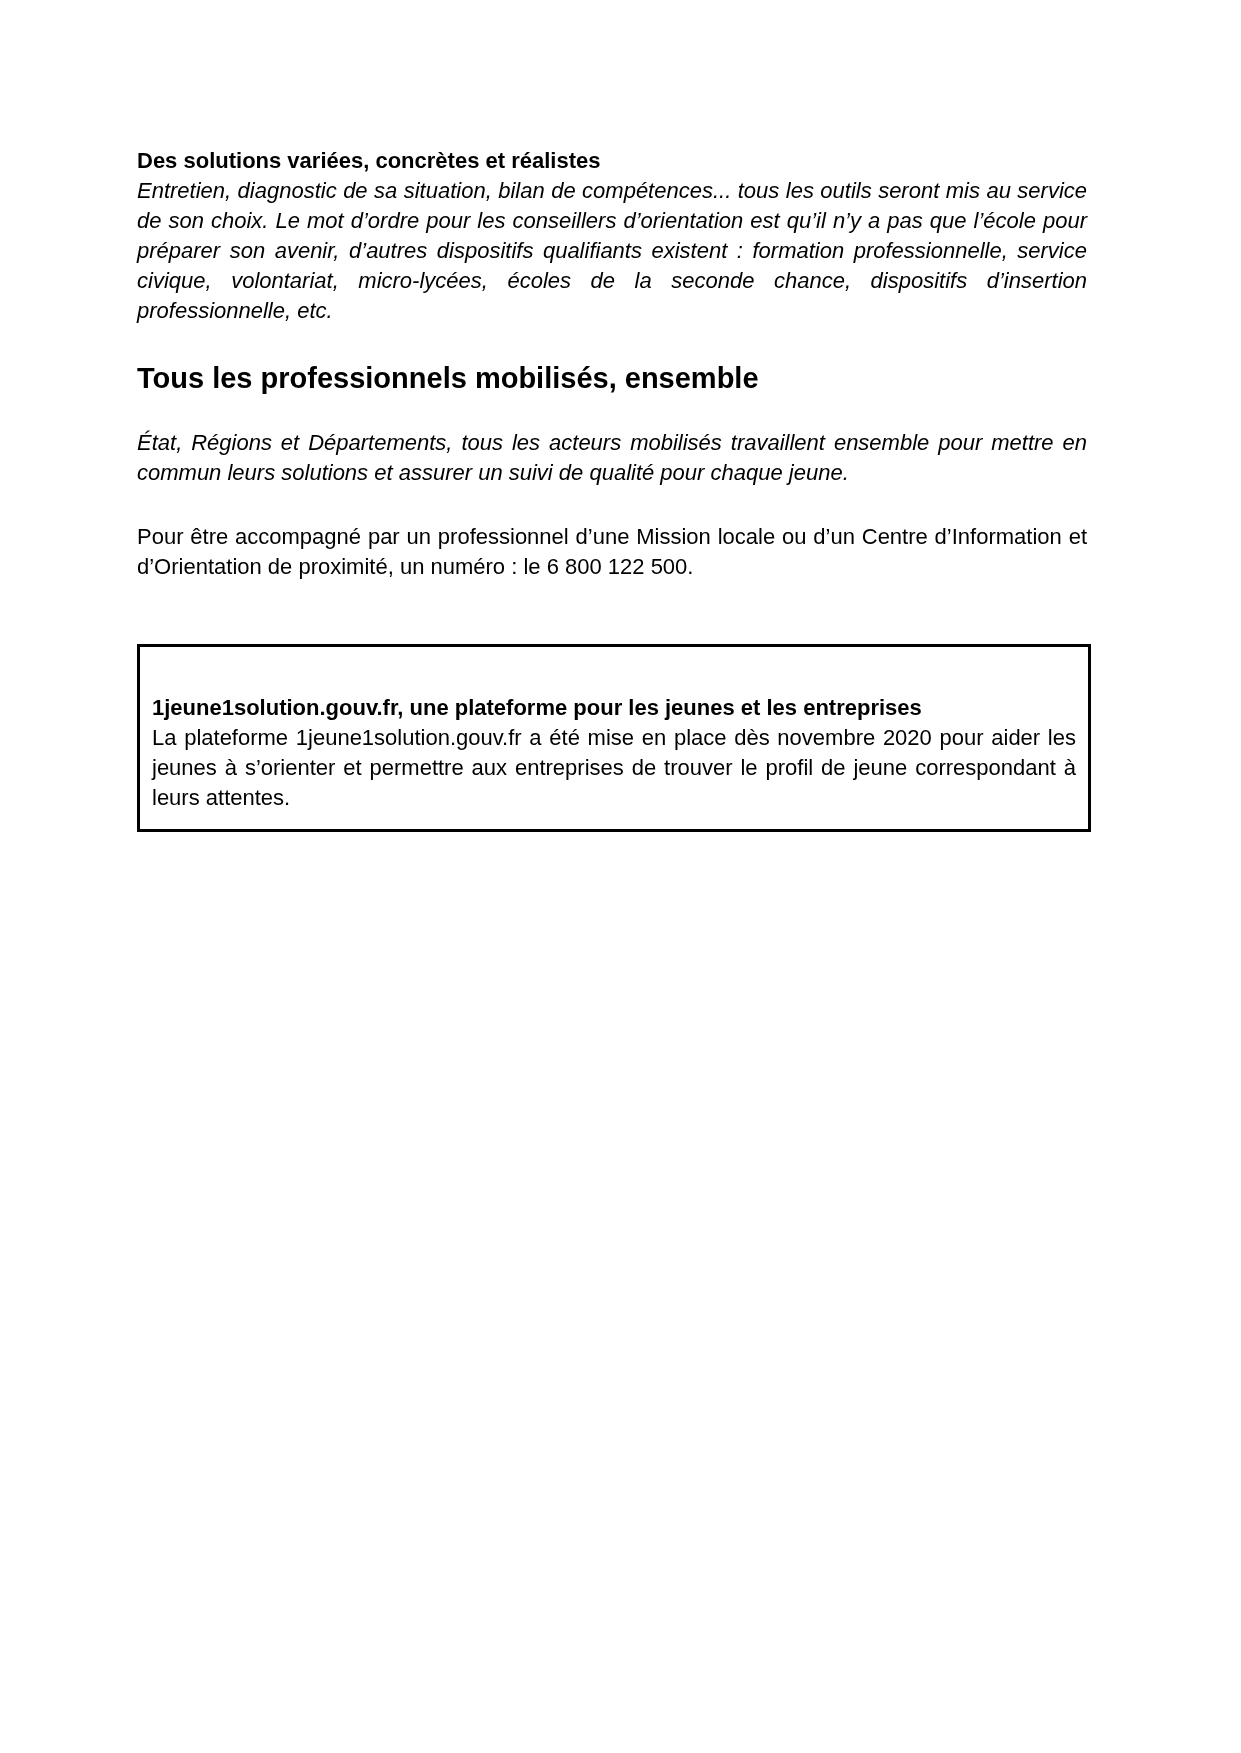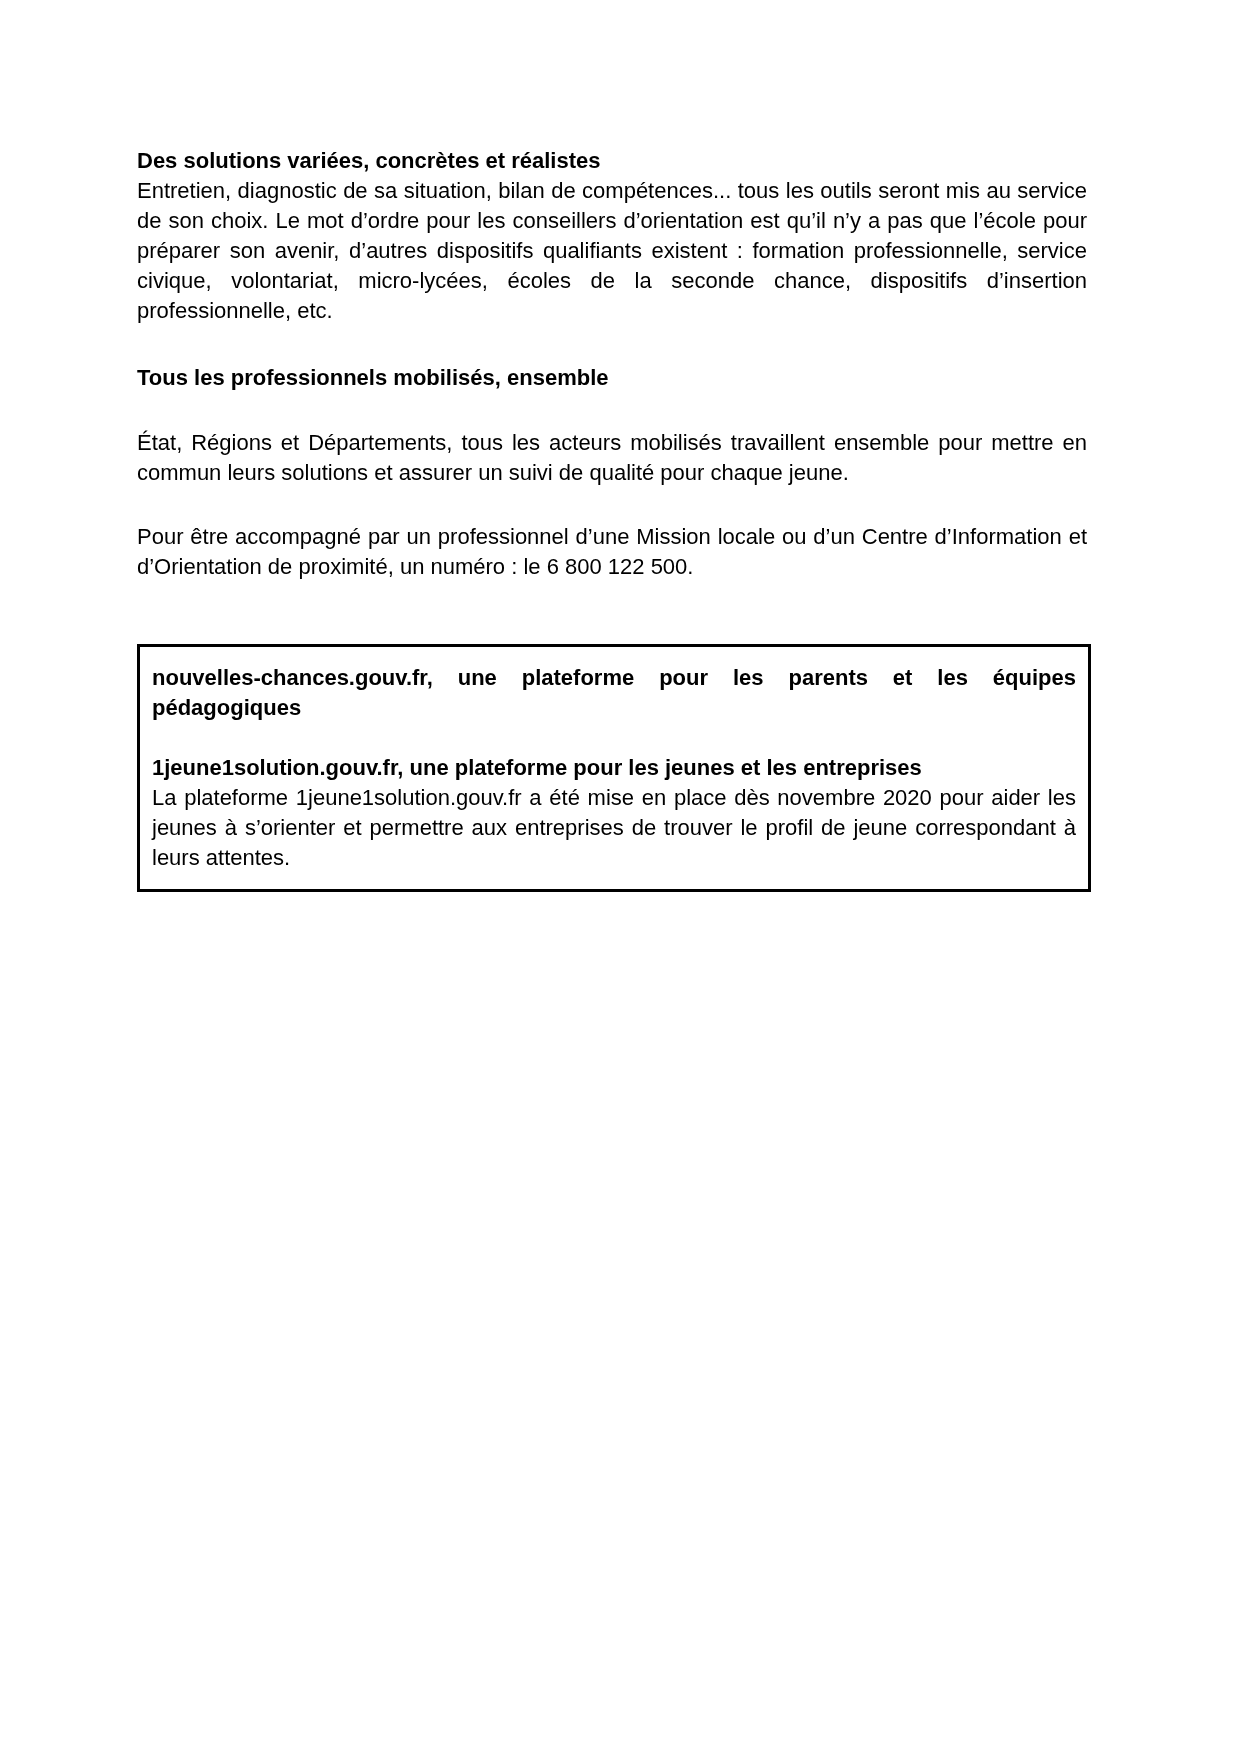--- a/index.html
+++ b/index.html
@@ -19,24 +19,24 @@
     top: 146px;
     width: 950px;
   }
   .content p {
     margin: 0;
     font-size: 22px;
     line-height: 30px;
     text-align: justify;
   }
   p.bold { font-weight: bold; }
-  .after-gap { margin-bottom: 34px !important; }
+  .after-gap { margin-bottom: 34px !important; font-style: italic; }
   .small-gap { margin-bottom: 30px !important; }
   h2.section-heading {
-    font-size: 22px;
+    font-size: 29px;
     line-height: 36px;
     font-weight: bold;
     margin: 28px 0 32px 0;
     text-align: left;
   }
   .info-box {
     box-sizing: border-box;
     width: 954px;
     margin-top: 62px;
     border: 3px solid #000000;
@@ -61,19 +61,18 @@
     <p class="after-gap">Entretien, diagnostic de sa situation, bilan de compétences... tous les outils seront mis au service de son choix. Le mot d’ordre pour les conseillers d’orientation est qu’il n’y a pas que l’école pour préparer son avenir, d’autres dispositifs qualifiants existent : formation professionnelle, service civique, volontariat, micro-lycées, écoles de la seconde chance, dispositifs d’insertion professionnelle, etc.</p>
 
 
     <h2 class="section-heading">Tous les professionnels mobilisés, ensemble</h2>
 
     <p class="after-gap">État, Régions et Départements, tous les acteurs mobilisés travaillent ensemble pour mettre en commun leurs solutions et assurer un suivi de qualité pour chaque jeune.</p>
 
     <p>Pour être accompagné par un professionnel d’une Mission locale ou d’un Centre d’Information et d’Orientation de proximité, un numéro : le 6 800 122 500.</p>
 
     <div class="info-box">
-      <p class="bold">nouvelles-chances.gouv.fr, une plateforme pour les parents et les équipes pédagogiques</p>
       <p class="bold spaced">1jeune1solution.gouv.fr, une plateforme pour les jeunes et les entreprises</p>
       <p>La plateforme 1jeune1solution.gouv.fr a été mise en place dès novembre 2020 pour aider les jeunes à s’orienter et permettre aux entreprises de trouver le profil de jeune correspondant à leurs attentes.</p>
     </div>
 
   </div>
 </div>
 
 </body></html>

